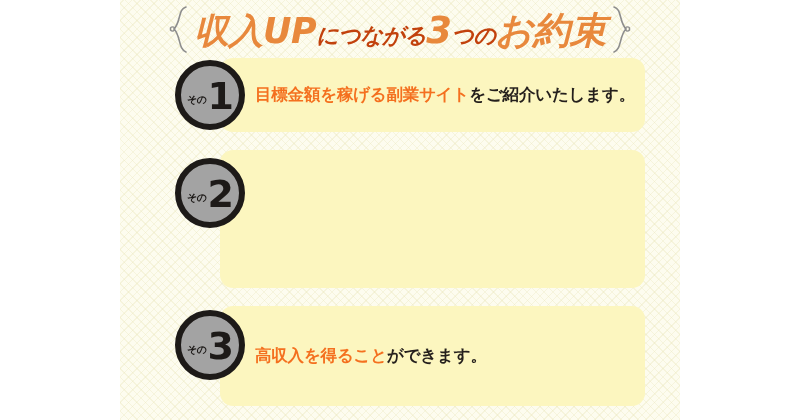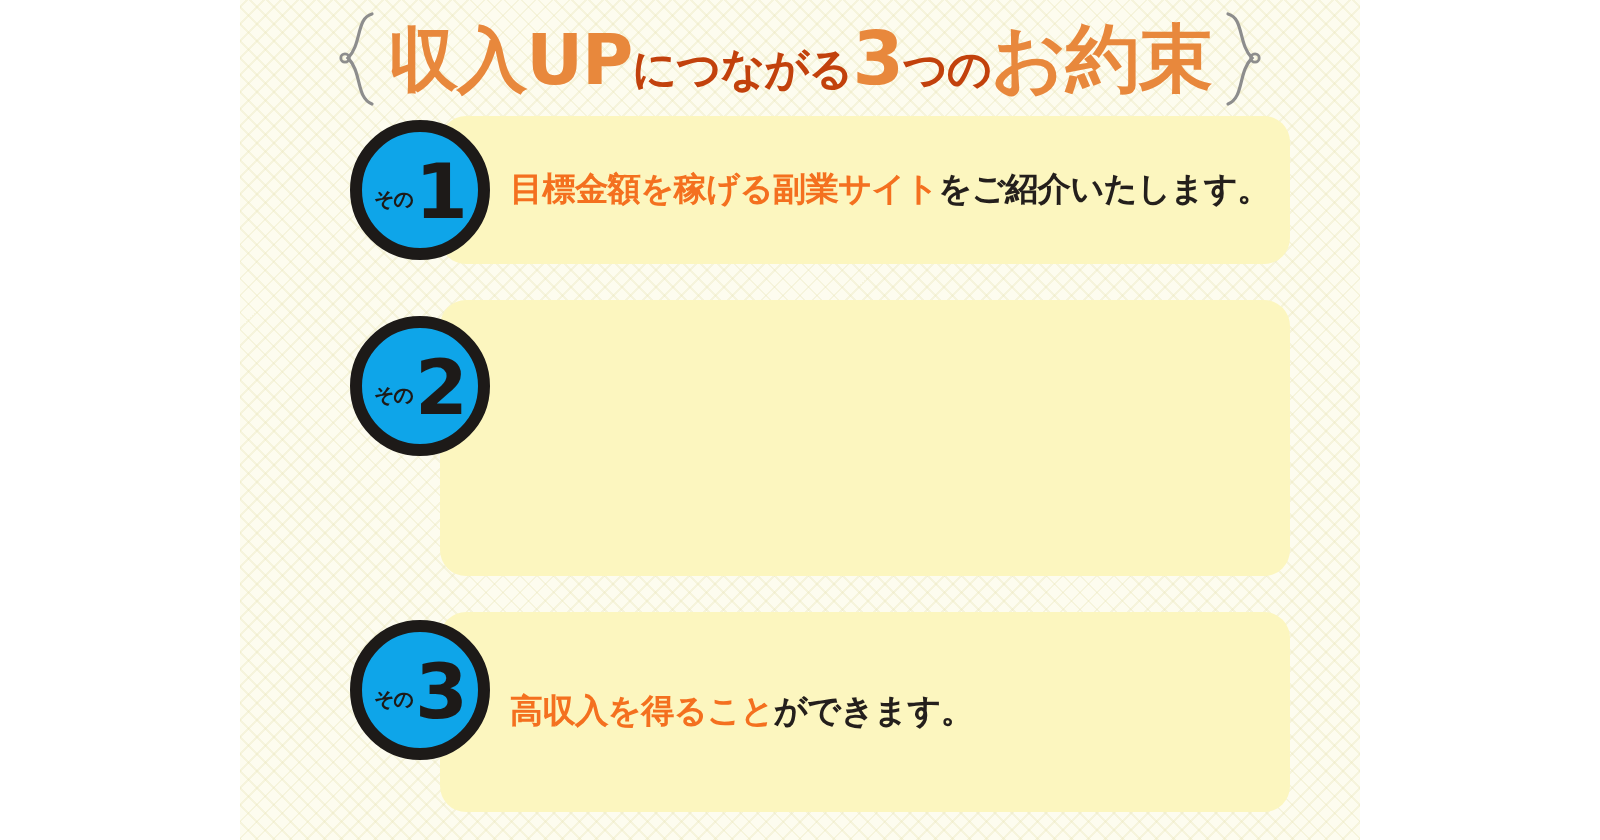--- a/index.html
+++ b/index.html
@@ -54,20 +54,21 @@
   .brace svg { display: block; }
 
   #headline {
     display: flex;
     align-items: baseline;
     justify-content: center;
     white-space: nowrap;
     font-weight: 700;
     letter-spacing: -0.5px;
     margin: 0 2px;
+    font-style: italic;
   }
   .hl-orange {
     color: #e8883c;
     font-size: 35px;
     line-height: 1;
     font-weight: 700;
   }
   .hl-dark {
     color: #c2410c;
     font-size: 22px;
@@ -125,21 +126,21 @@
     font-weight: 700;
   }
 
   
   .badge {
     position: absolute;
     left: 55px;
     width: 70px;
     height: 70px;
     border-radius: 50%;
-    background: #0ea5e9;
+    background: #a3a3a3;
     border: 6px solid #1d1a18;
     box-sizing: border-box;
     display: flex;
     align-items: center;
     justify-content: center;
     z-index: 3;
   }
   #row-1 .badge { top: 2px; }
   #row-2 .badge { top: 8px; }
   #row-3 .badge { top: 4px; }

